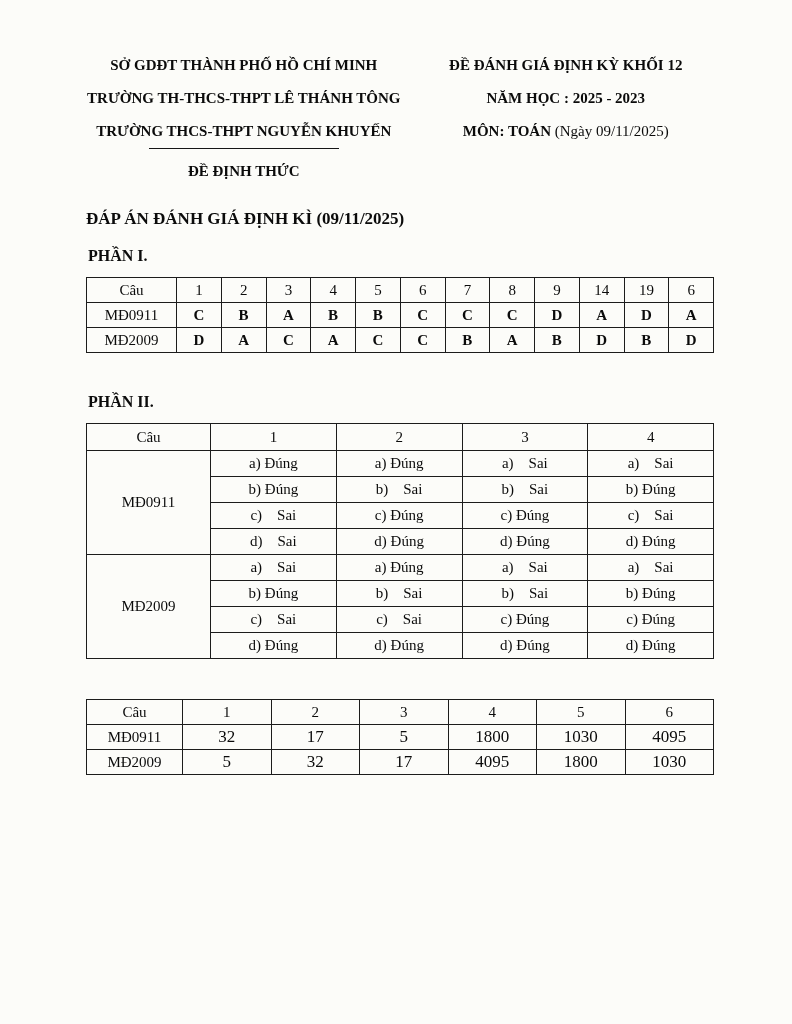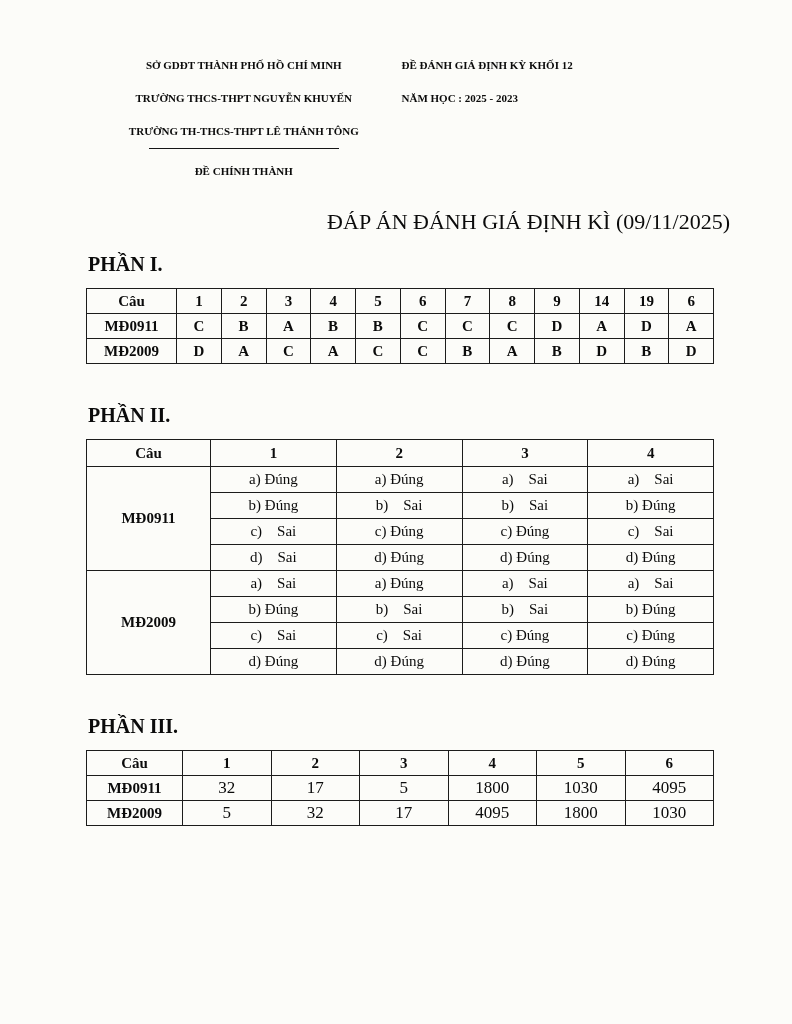--- a/index.html
+++ b/index.html
@@ -3,54 +3,55 @@
 <meta charset="utf-8">
 <style>
   html,body{margin:0;padding:0;}
   body{
     width:792px;min-height:1024px;background:#fcfcf9;
     font-family:"Liberation Serif","DejaVu Serif",serif;color:#0b0b0b;
   }
   .page{padding:56px 62px 40px 86px;}
   .header{display:flex;margin-bottom:14px;}
   .header-left{width:49%;text-align:center;}
-  .header-right{width:51%;text-align:left;}
-  .hline{font-weight:bold;font-size:11px;line-height:19px;margin-bottom:14px;white-space:nowrap;}
+  .header-right{width:51%;text-align:center;}
+  .hline{font-weight:bold;font-size:15px;line-height:19px;margin-bottom:14px;white-space:nowrap;}
   .rule{width:190px;border-bottom:1.6px solid #161616;margin:-7px auto 13px;}
   .italic-line{font-style:italic;font-weight:normal;}
   .normal-part{font-weight:normal;}
-  .doc-title{text-align:right;font-weight:normal;font-size:22px;margin:2px 0 18px;}
-  .section-heading{font-weight:bold;font-size:20px;margin:0 0 12px 2px;}
+  .doc-title{text-align:left;font-weight:bold;font-size:17px;margin:2px 0 18px;}
+  .section-heading{font-weight:bold;font-size:16px;margin:0 0 12px 2px;}
   table.tbl{border-collapse:collapse;width:628px;margin-bottom:40px;table-layout:fixed;}
   .tbl th,.tbl td{border:1px solid #1c1c1c;text-align:center;vertical-align:middle;font-size:15px;padding:1px 2px;}
-  .tbl th{font-weight:bold;}
+  .tbl th{font-weight:normal;}
   .t1 td{font-weight:bold;height:22px;}
   .t1 th{height:22px;}
   .t2 th{height:24px;}
   .t2 td{font-weight:normal;white-space:pre;height:23px;}
   .t2 .glabel{font-size:15px;}
   .t3 th{height:22px;}
   .t3 td{font-weight:normal;font-size:17px;height:22px;}
 </style>
 </head>
 <body>
 
 <div class="page">
 
   <div class="header">
     <div class="header-left">
       <div class="hline">SỞ GDĐT THÀNH PHỐ HỒ CHÍ MINH</div>
+      <div class="hline">TRƯỜNG TH-THCS-THPT LÊ THÁNH TÔNG</div>
       <div class="hline">TRƯỜNG THCS-THPT NGUYỄN KHUYẾN</div>
-      <div class="hline">TRƯỜNG TH-THCS-THPT LÊ THÁNH TÔNG</div>
       <div class="rule"></div>
-      <div class="hline">ĐỀ CHÍNH THÀNH</div>
+      <div class="hline">ĐỀ ĐỊNH THỨC</div>
     </div>
     <div class="header-right">
       <div class="hline">ĐỀ ĐÁNH GIÁ ĐỊNH KỲ KHỐI 12</div>
       <div class="hline">NĂM HỌC : 2025 - 2023</div>
+      <div class="hline"><span>MÔN: TOÁN</span> <span class="normal-part">(Ngày 09/11/2025)</span></div>
     </div>
   </div>
 
   <div class="doc-title">ĐÁP ÁN ĐÁNH GIÁ ĐỊNH KÌ (09/11/2025)</div>
 
   <div class="section-heading">PHẦN I.</div>
   <table class="tbl t1">
     <colgroup>
         <col style="width:90px">
       </colgroup>
@@ -162,21 +163,20 @@
       </tr>
       <tr>
         <td>d) Đúng</td>
         <td>d) Đúng</td>
         <td>d) Đúng</td>
         <td>d) Đúng</td>
       </tr>
     </tbody>
   </table>
 
-  <div class="section-heading">PHẦN III.</div>
   <table class="tbl t3">
     <colgroup>
         <col style="width:96px">
       </colgroup>
     <tbody>
       <tr>
         <th>Câu</th>
         <th>1</th>
         <th>2</th>
         <th>3</th>

